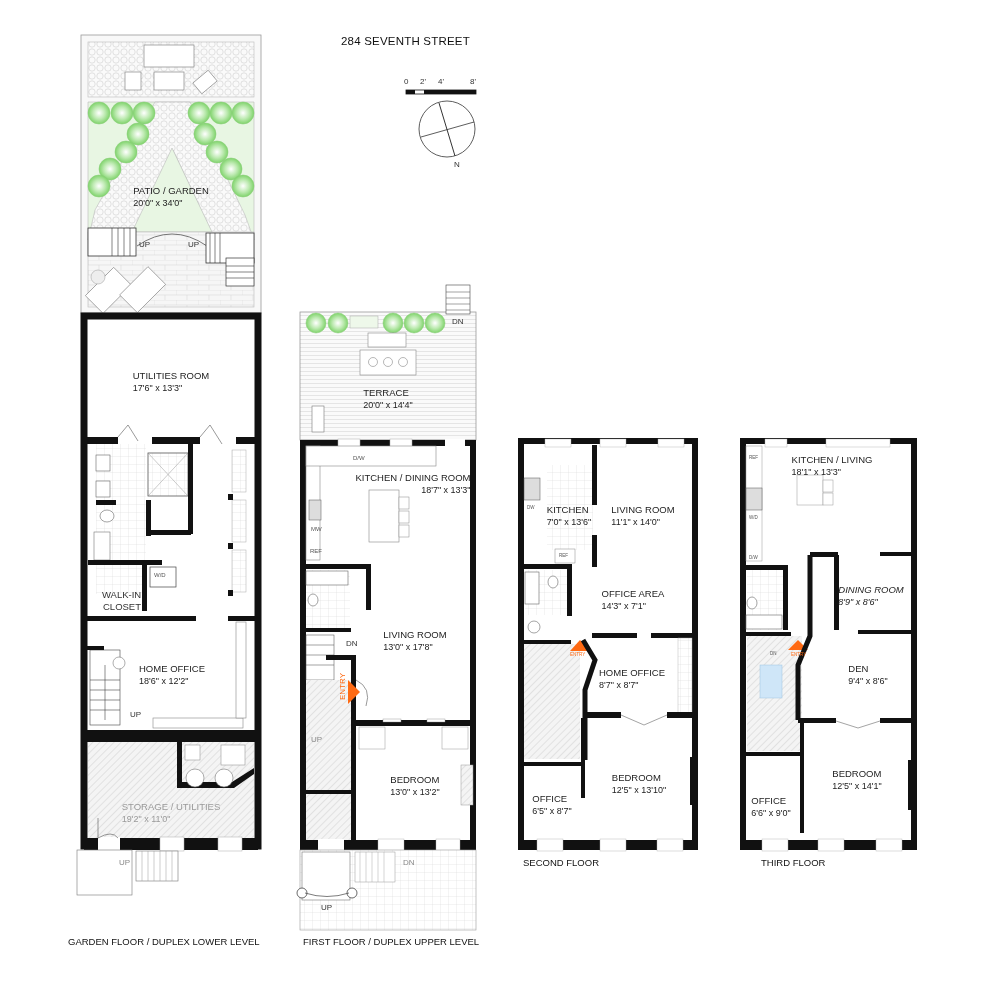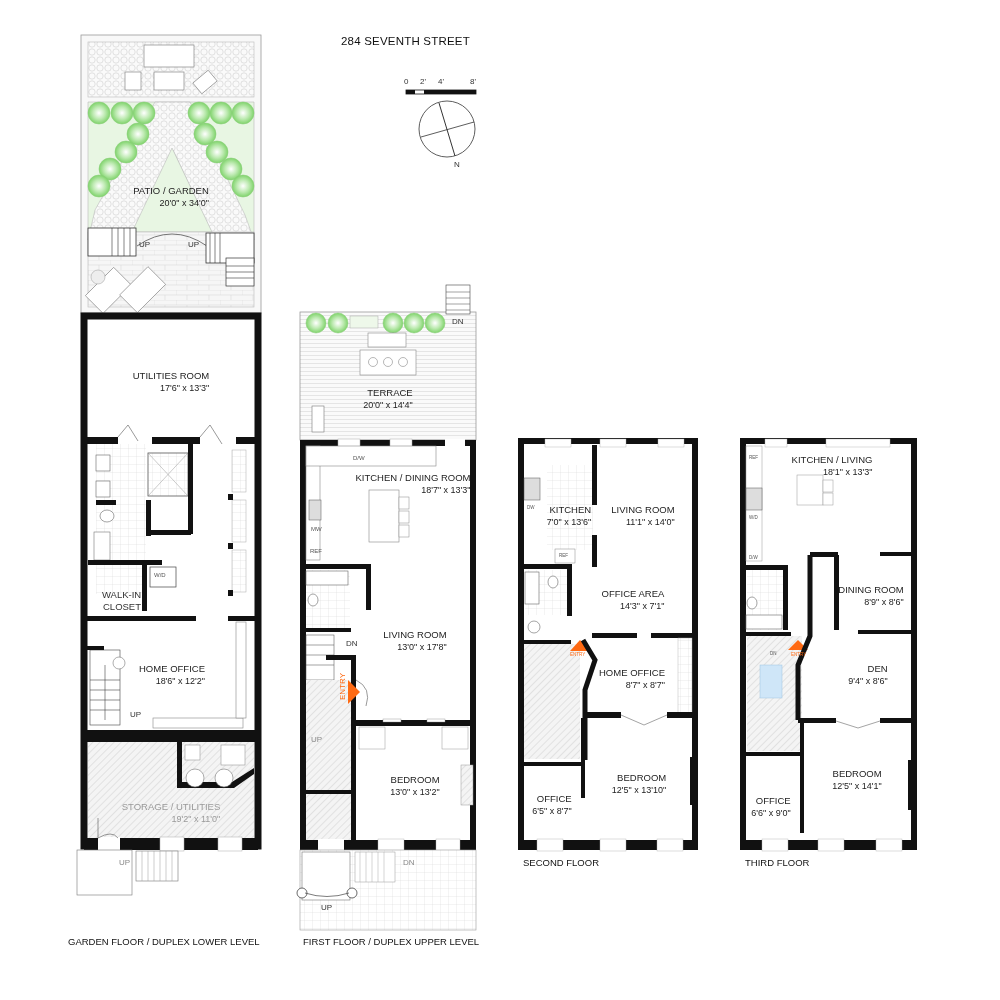--- a/index.html
+++ b/index.html
@@ -1,18 +1,18 @@
 <!DOCTYPE html>
 <html><head>
 <meta charset="utf-8">
 <style>
   html, body { margin:0; padding:0; background:#ffffff; }
   body { width:1000px; height:1000px; position:relative; overflow:hidden;
          font-family:"Liberation Sans", sans-serif; color:#1a1a1a; }
-  .lbl { position:absolute; text-align:right; font-size:9px; line-height:12px; color:#222; white-space:nowrap; transform:translateX(-50%); }
+  .lbl { position:absolute; text-align:left; font-size:9px; line-height:12px; color:#222; white-space:nowrap; transform:translateX(-50%); }
   .lbl .nm { display:block; font-size:9.5px; }
   .lbl .dm { display:block; font-size:9px; }
   .lbl.grey { color:#9a9a9a; }
   .caption { position:absolute; font-size:9.5px; color:#111; white-space:nowrap;text-align:center; }
   .title { position:absolute; font-size:11.5px; color:#111; letter-spacing:0.2px; }
   .tiny { position:absolute; font-size:6px; color:#555; }
   .small { position:absolute; font-size:8px; color:#333; }
   svg { position:absolute; left:0; top:0; }
 </style>
 </head>
@@ -404,31 +404,31 @@
 </div>
 <div class="caption" style="left:523px;top:857px;">SECOND FLOOR</div>
 
 <div class="lbl" style="left:832px;top:454px;">
   <span class="nm">KITCHEN / LIVING</span>
     <span class="dm">18'1" x 13'3"</span>
 </div>
 <div class="tiny" style="left:749px;top:455px;font-size:4.5px;">REF</div>
 <div class="tiny" style="left:749px;top:515px;font-size:4.5px;">W/D</div>
 <div class="tiny" style="left:749px;top:555px;font-size:4.5px;">D/W</div>
-<div class="lbl" style="left:871px;top:584px;">
+<div class="lbl" style="left:871px;top:584px;font-style:italic;">
   <span class="nm">DINING ROOM</span>
     <span class="dm">8'9" x 8'6"</span>
 </div>
 <div class="tiny" style="left:770px;top:651px;font-size:4.5px;">DN</div>
 <div class="tiny" style="left:791px;top:652px;color:#ff6a13;font-size:4.5px;">ENTRY</div>
 <div class="lbl" style="left:868px;top:663px;">
   <span class="nm">DEN</span>
     <span class="dm">9'4" x 8'6"</span>
 </div>
 <div class="lbl" style="left:771px;top:795px;">
   <span class="nm">OFFICE</span>
     <span class="dm">6'6" x 9'0"</span>
 </div>
 <div class="lbl" style="left:857px;top:768px;">
   <span class="nm">BEDROOM</span>
     <span class="dm">12'5" x 14'1"</span>
 </div>
-<div class="caption" style="left:745px;top:857px;">THIRD FLOOR</div>
+<div class="caption" style="left:761px;top:857px;">THIRD FLOOR</div>
 
 </body></html>

